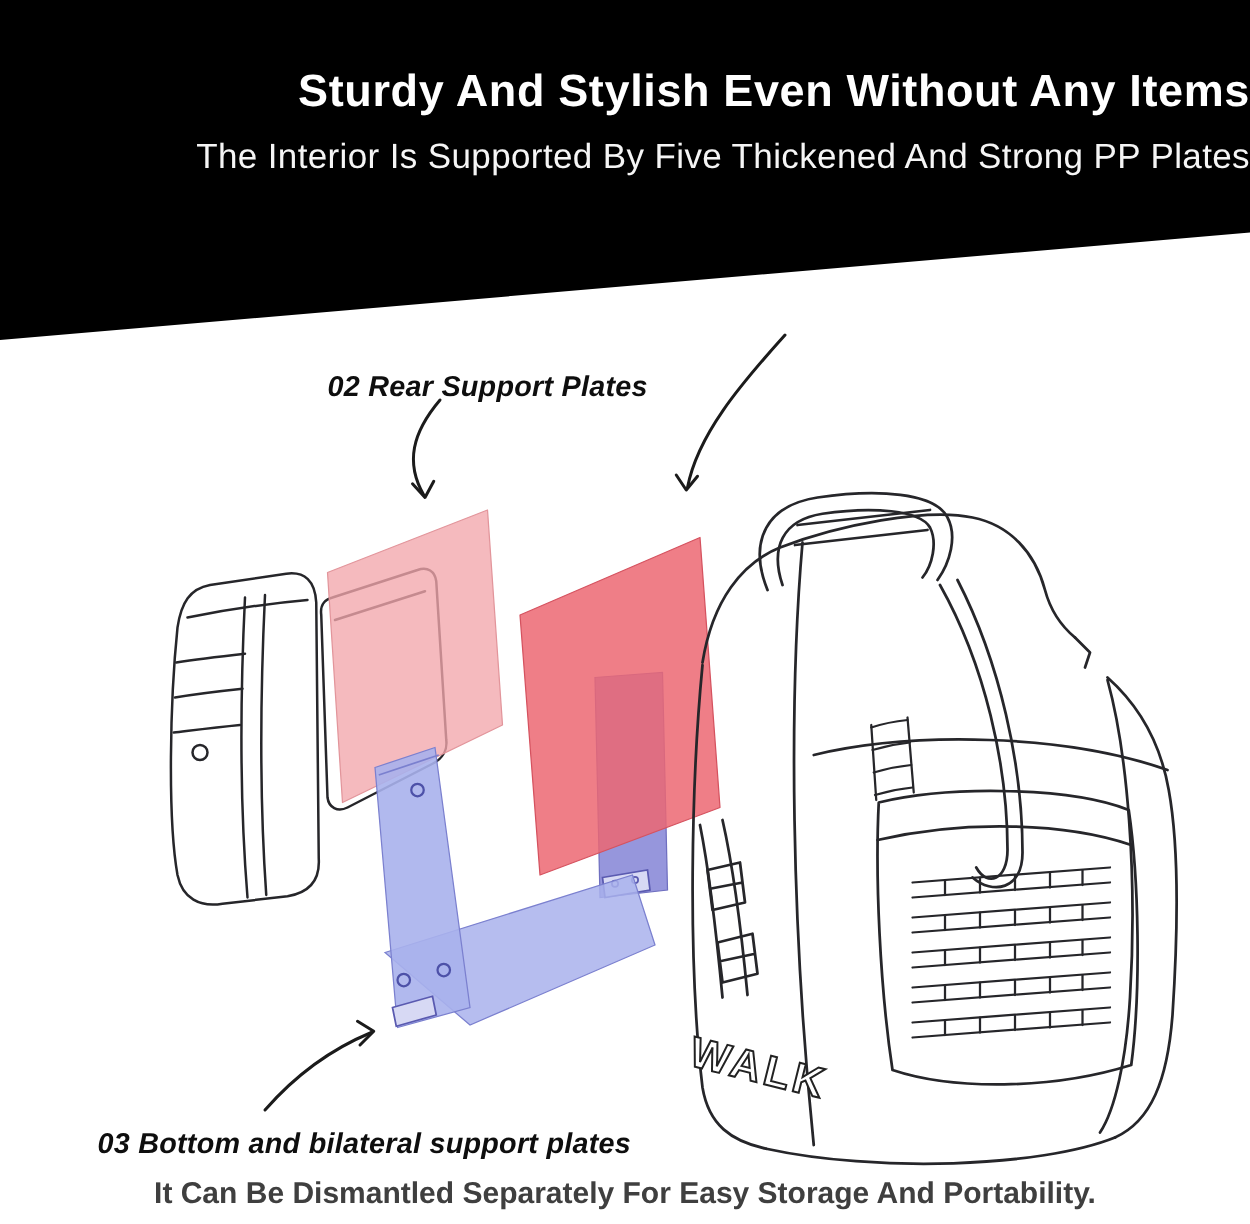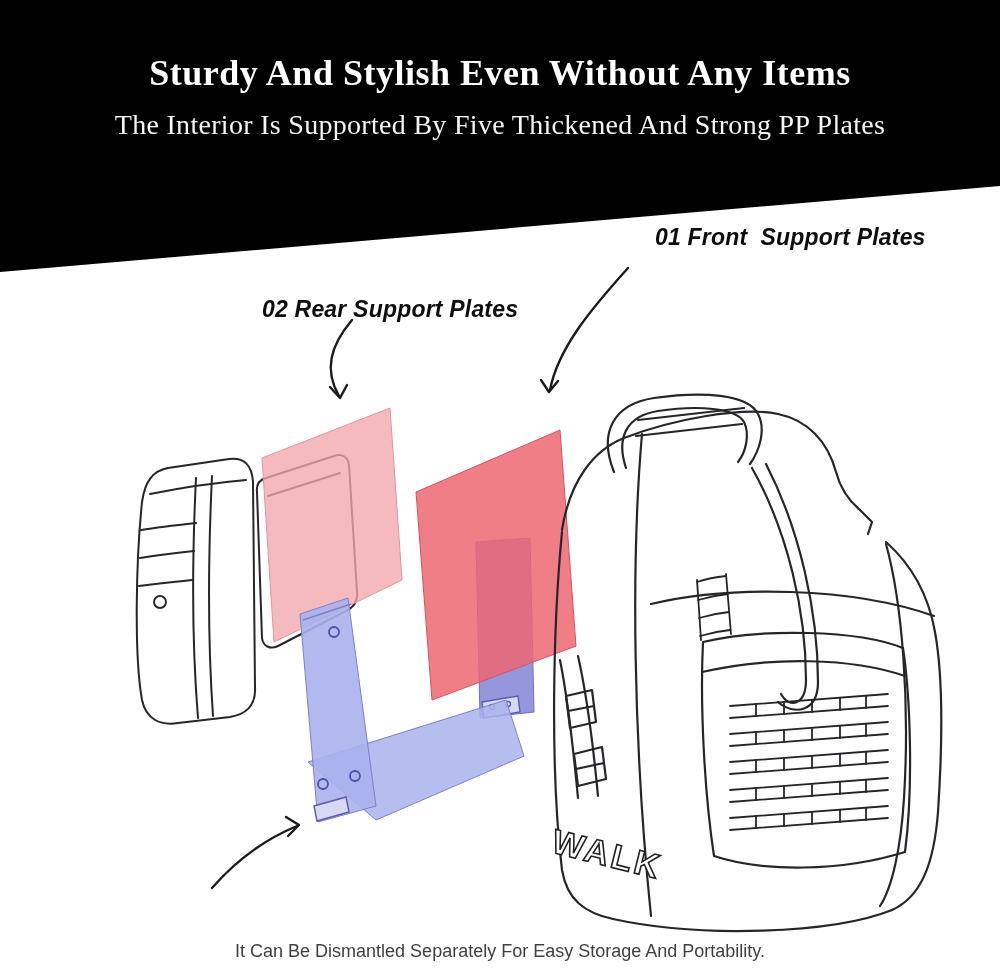--- a/index.html
+++ b/index.html
@@ -2,43 +2,42 @@
 <html><head>
 <meta charset="utf-8">
 <style>
   html,body { margin:0; padding:0; background:#ffffff; }
   .page {
     position:relative; width:1000px; height:979px; overflow:hidden;
     background:#ffffff; font-family:"Liberation Sans", sans-serif;
   }
   .banner {
     position:absolute; top:0; left:0; width:1000px; height:272px;
-    background:#000000; color:#ffffff; text-align:center;
+    background:#000000; color:#ffffff; text-align:right;
     clip-path:polygon(0 0, 100% 0, 100% 68.4%, 0 100%);
-    font-family:Liberation Serif, serif;
   }
   .banner h1 {
     margin:0; padding-top:52px; font-size:36px; font-weight:700;
     letter-spacing:0.5px;
   }
   .banner p {
     margin:15px 0 0; font-size:28px; font-weight:400; color:#f5f5f5;
     letter-spacing:0.3px;
   }
   .illustration-svg { position:absolute; top:0; left:0; }
   .callout {
     position:absolute; font-size:23px; font-weight:700; font-style:italic;
     color:#0e0e0e; white-space:pre; letter-spacing:0.2px;
   }
   .callout-01 { left:655px; top:224px; }
   .callout-02 { left:262px; top:284px;margin-top:12px; }
   .callout-03 { left:78px;  top:901px; }
   .footer-caption {
     position:absolute; top:941px; left:0; width:1000px; text-align:center;
-    font-size:18px; font-weight:400; color:#3f3f3f;
+    font-size:24px; font-weight:700; color:#3f3f3f;
   }
 </style>
 </head>
 <body>
 
 <div class="page">
 
   <header class="banner">
     <h1>Sturdy And Stylish Even Without Any Items</h1>
     <p>The Interior Is Supported By Five Thickened And Strong PP Plates</p>
@@ -137,17 +136,17 @@
         <path d="M628 268 C592 308 558 348 550 390"></path>
         <path d="M541 380 L549 392 L558 381"></path>
       </g>
       <g>
         <path d="M212 888 C240 856 268 838 297 826"></path>
         <path d="M286 817 L299 825 L288 836"></path>
       </g>
     </g>
   </svg>
 
-  <div class="callout callout-01">01 Front  Support Plates</div>
   <div class="callout callout-02">02 Rear Support Plates</div>
+  <div class="callout callout-03">03 Bottom and bilateral support plates</div>
 
   <div class="footer-caption">It Can Be Dismantled Separately For Easy Storage And Portability.</div>
 </div>
 
 </body></html>

